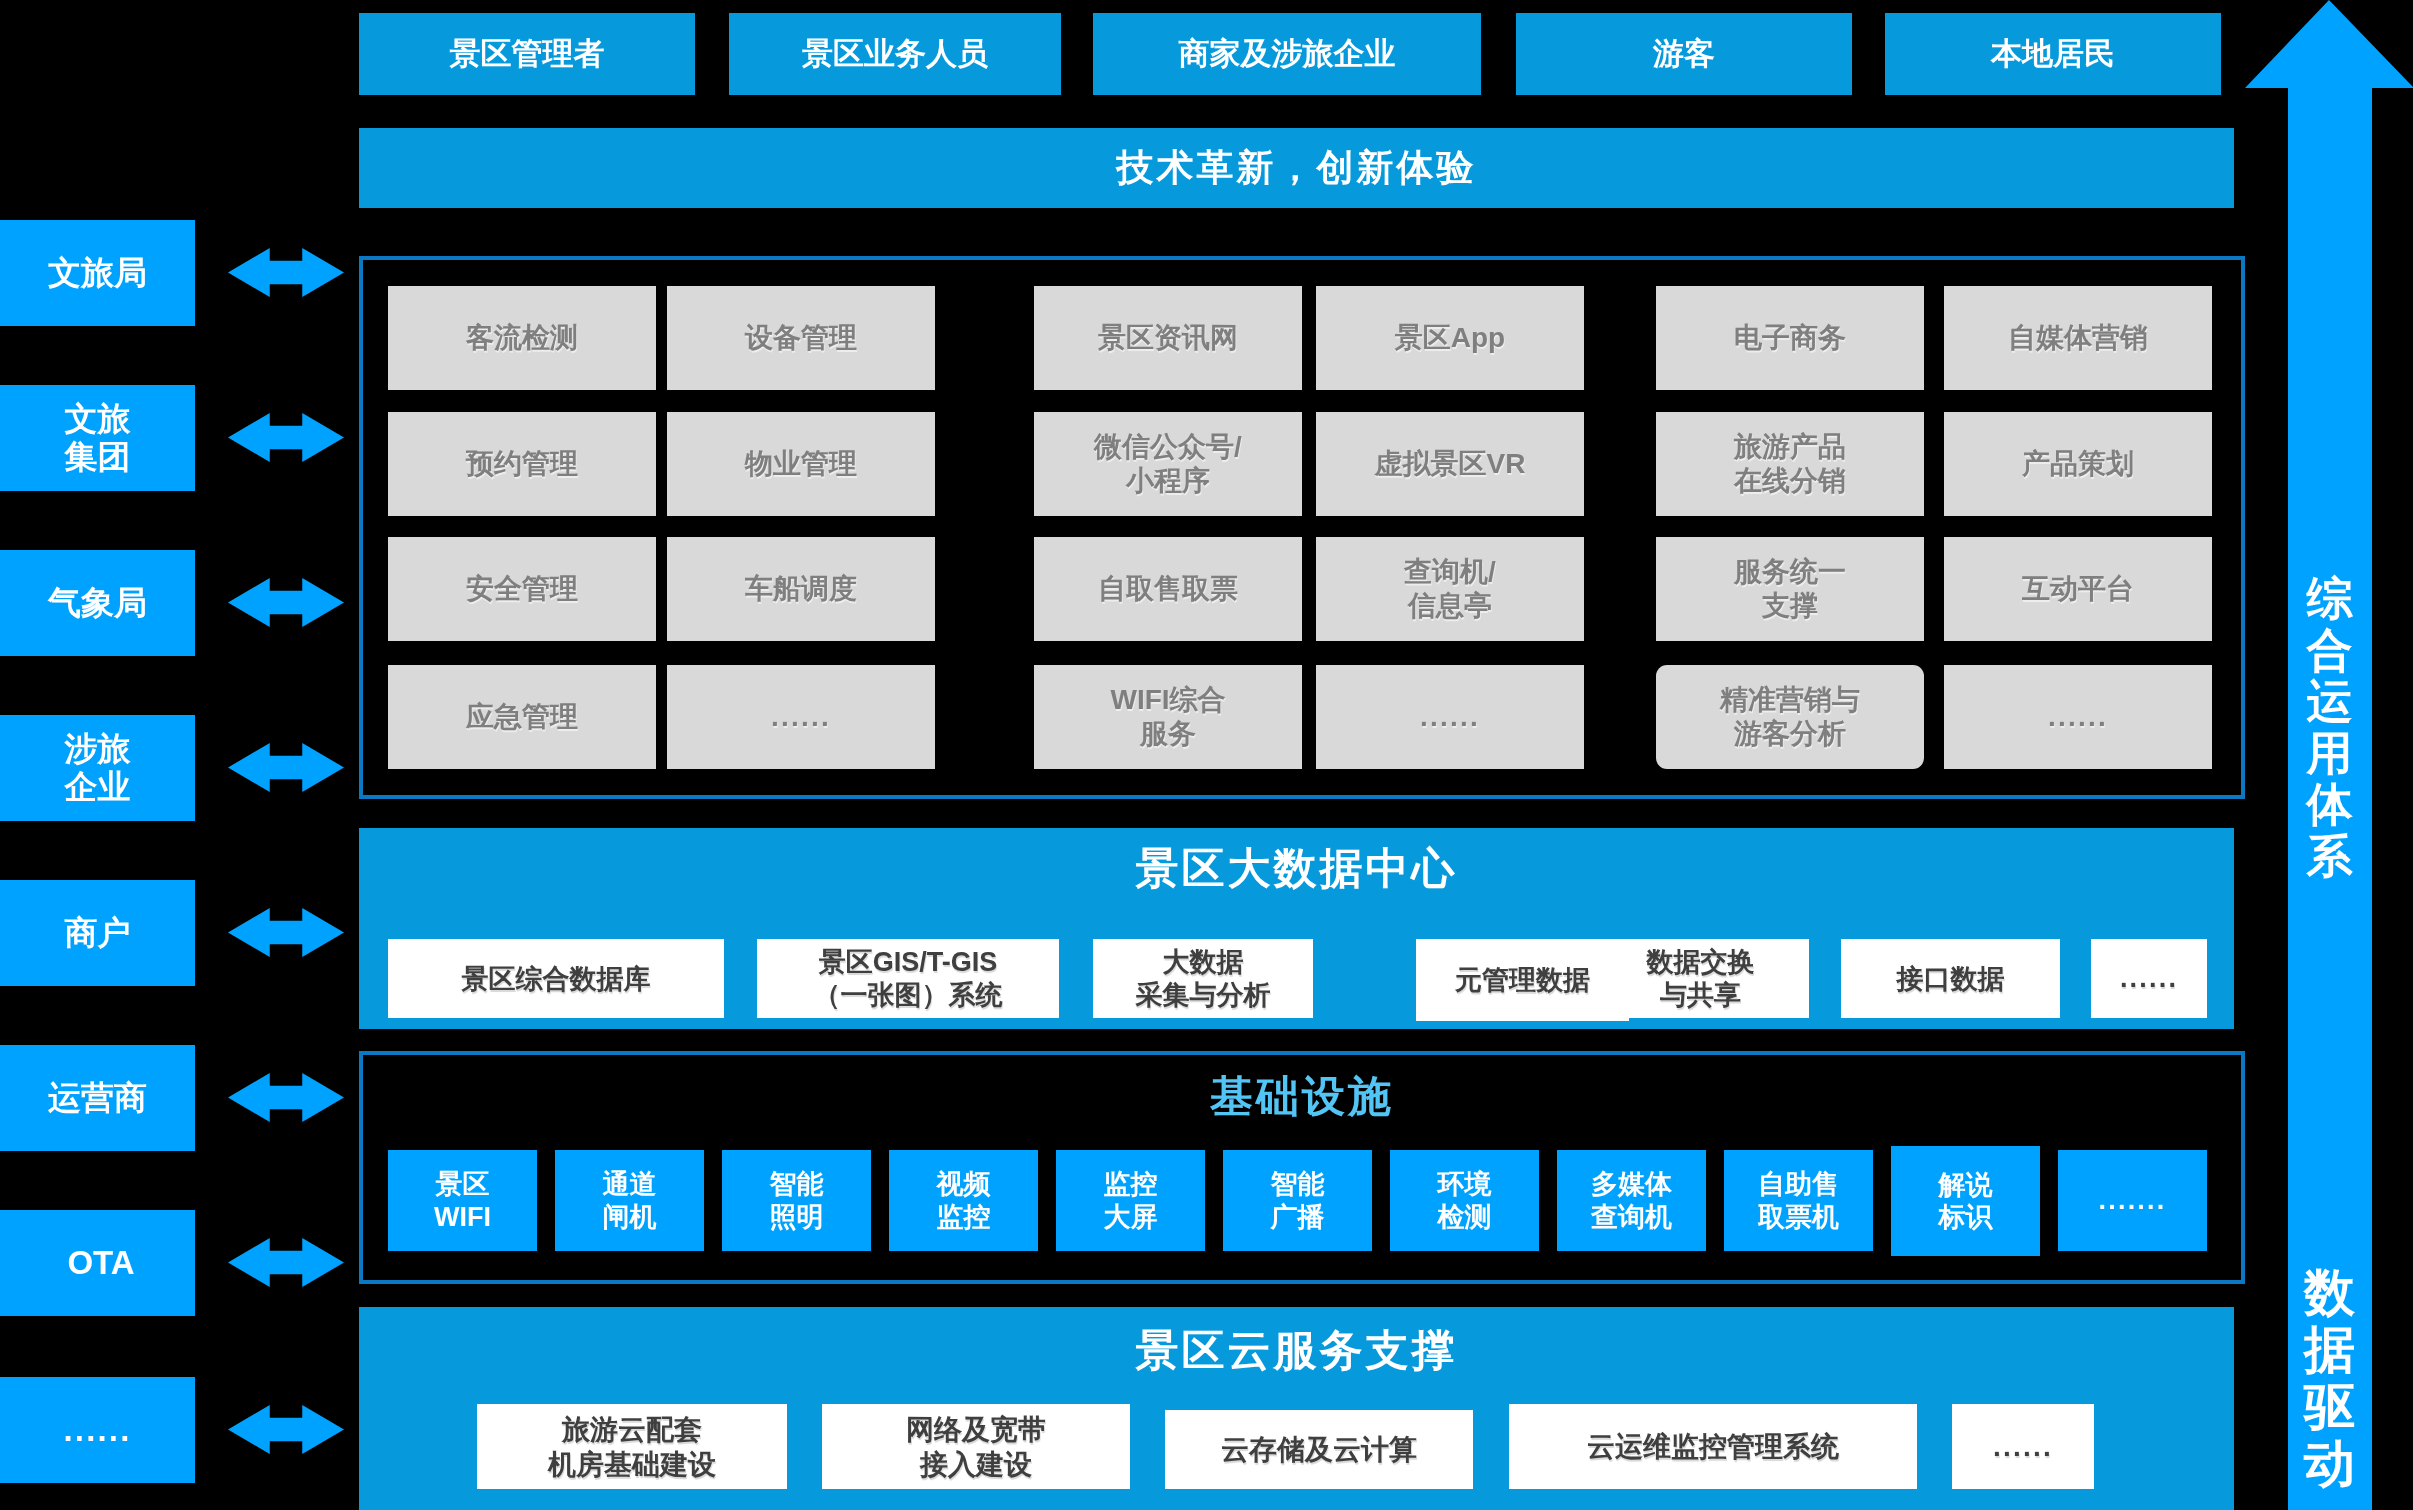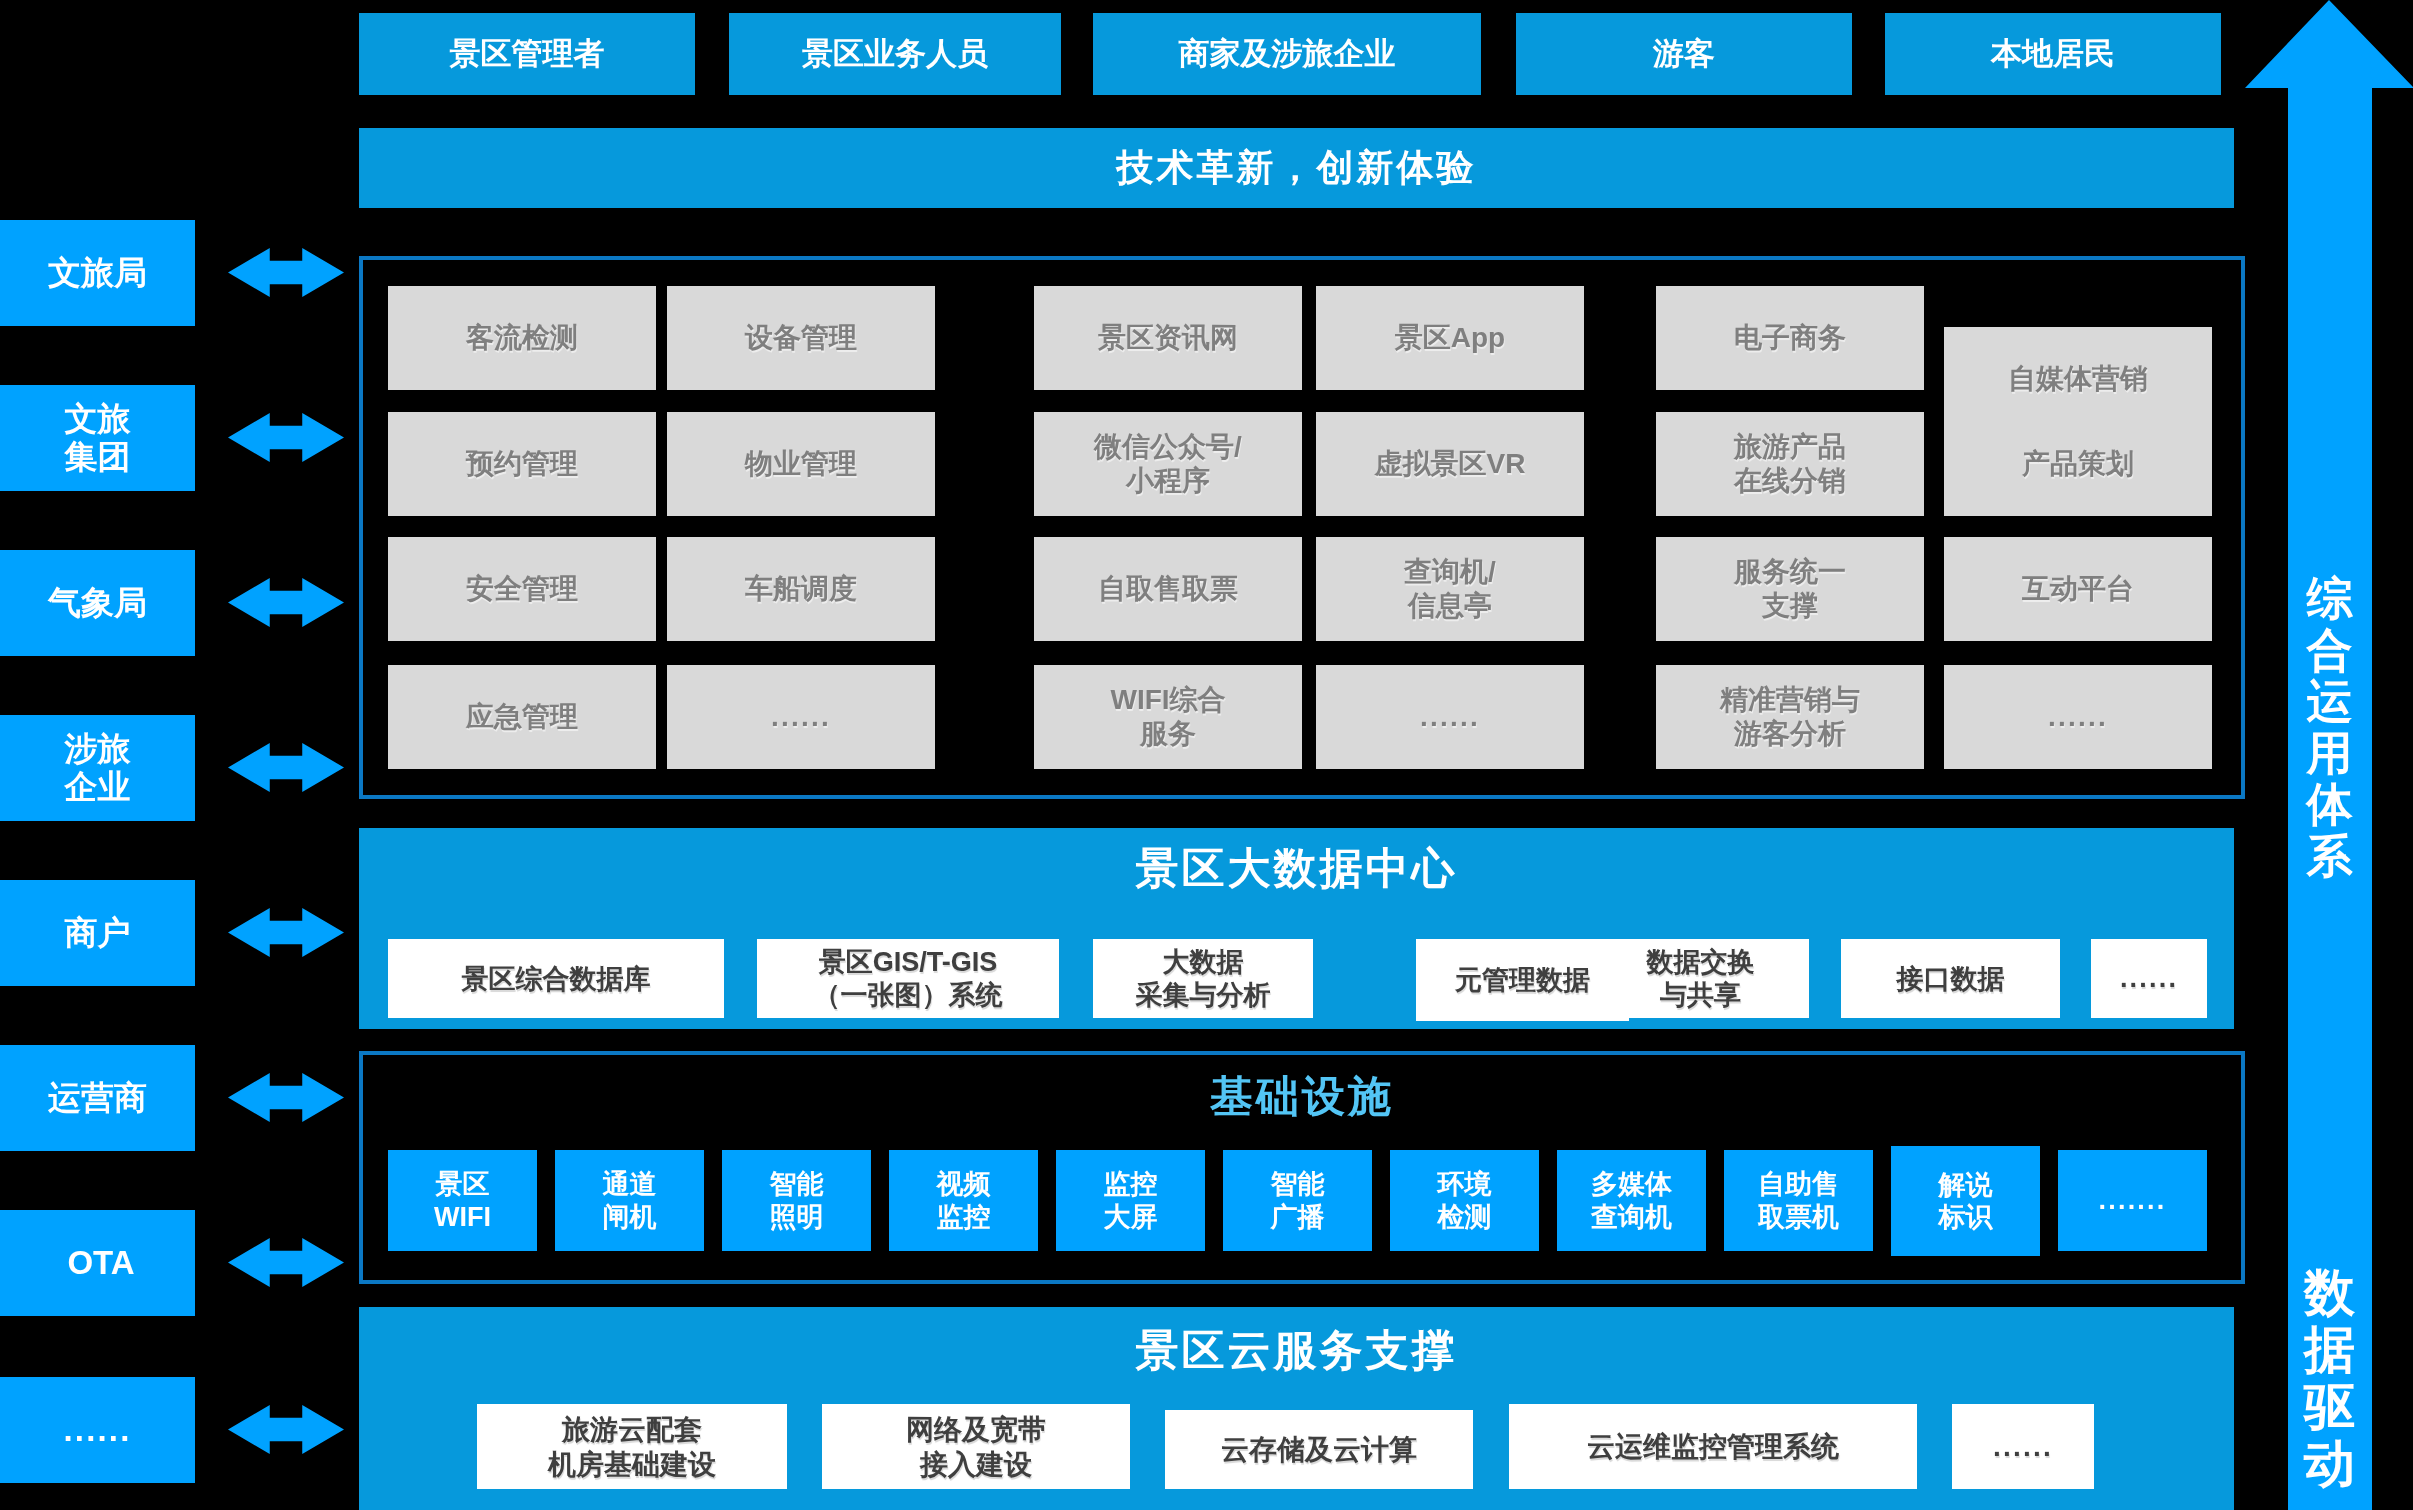--- a/index.html
+++ b/index.html
@@ -67,21 +67,21 @@
   <div class="harrow" style="left:228px;top:1238px;width:116px;height:49px;"></div>
   <div class="harrow" style="left:228px;top:1405px;width:116px;height:49px;"></div>
 
   <div class="panel" style="left:359px;top:256px;width:1886px;height:543px;"></div>
 
   <div class="box graycell" style="left:388px;top:286px;width:268px;height:104px;font-size:28px;">客流检测</div>
   <div class="box graycell" style="left:667px;top:286px;width:268px;height:104px;font-size:28px;">设备管理</div>
   <div class="box graycell" style="left:1034px;top:286px;width:268px;height:104px;font-size:28px;">景区资讯网</div>
   <div class="box graycell" style="left:1316px;top:286px;width:268px;height:104px;font-size:28px;">景区App</div>
   <div class="box graycell" style="left:1656px;top:286px;width:268px;height:104px;font-size:28px;">电子商务</div>
-  <div class="box graycell" style="left:1944px;top:286px;width:268px;height:104px;font-size:28px;margin-top:41px;">自媒体营销</div>
+  <div class="box graycell" style="left:1944px;top:286px;width:268px;height:104px;font-size:28px;">自媒体营销</div>
 
   <div class="box graycell" style="left:388px;top:412px;width:268px;height:104px;font-size:28px;">预约管理</div>
   <div class="box graycell" style="left:667px;top:412px;width:268px;height:104px;font-size:28px;">物业管理</div>
   <div class="box graycell" style="left:1034px;top:412px;width:268px;height:104px;font-size:28px;line-height:1.2;">微信公众号/
 小程序</div>
   <div class="box graycell" style="left:1316px;top:412px;width:268px;height:104px;font-size:28px;">虚拟景区VR</div>
   <div class="box graycell" style="left:1656px;top:412px;width:268px;height:104px;font-size:28px;line-height:1.2;">旅游产品
 在线分销</div>
   <div class="box graycell" style="left:1944px;top:412px;width:268px;height:104px;font-size:28px;">产品策划</div>
 
@@ -92,21 +92,21 @@
 信息亭</div>
   <div class="box graycell" style="left:1656px;top:537px;width:268px;height:104px;font-size:28px;line-height:1.2;">服务统一
 支撑</div>
   <div class="box graycell" style="left:1944px;top:537px;width:268px;height:104px;font-size:28px;">互动平台</div>
 
   <div class="box graycell" style="left:388px;top:665px;width:268px;height:104px;font-size:28px;">应急管理</div>
   <div class="box graycell dots" style="left:667px;top:665px;width:268px;height:104px;font-size:28px;">......</div>
   <div class="box graycell" style="left:1034px;top:665px;width:268px;height:104px;font-size:28px;line-height:1.2;">WIFI综合
 服务</div>
   <div class="box graycell dots" style="left:1316px;top:665px;width:268px;height:104px;font-size:28px;">......</div>
-  <div class="box graycell" style="left:1656px;top:665px;width:268px;height:104px;font-size:28px;line-height:1.2;">精准营销与
+  <div class="box graycell" style="left:1656px;top:665px;width:268px;height:104px;font-size:28px;line-height:1.2;border-radius:11px;">精准营销与
 游客分析</div>
   <div class="box graycell dots" style="left:1944px;top:665px;width:268px;height:104px;font-size:28px;">......</div>
 
   <div class="section-blue" style="left:359px;top:828px;width:1875px;height:201px;"></div>
   <div class="section-title" style="left:359px;top:840px;width:1875px;font-size:43px;letter-spacing:3px;">景区大数据中心</div>
   <div class="box whitebox" style="left:388px;top:939px;width:336px;height:79px;font-size:27px;">景区综合数据库</div>
   <div class="box whitebox" style="left:757px;top:939px;width:302px;height:79px;font-size:27px;line-height:1.2;">景区GIS/T-GIS
 （一张图）系统</div>
   <div class="box whitebox" style="left:1093px;top:939px;width:220px;height:79px;font-size:27px;line-height:1.2;">大数据
 采集与分析</div>

